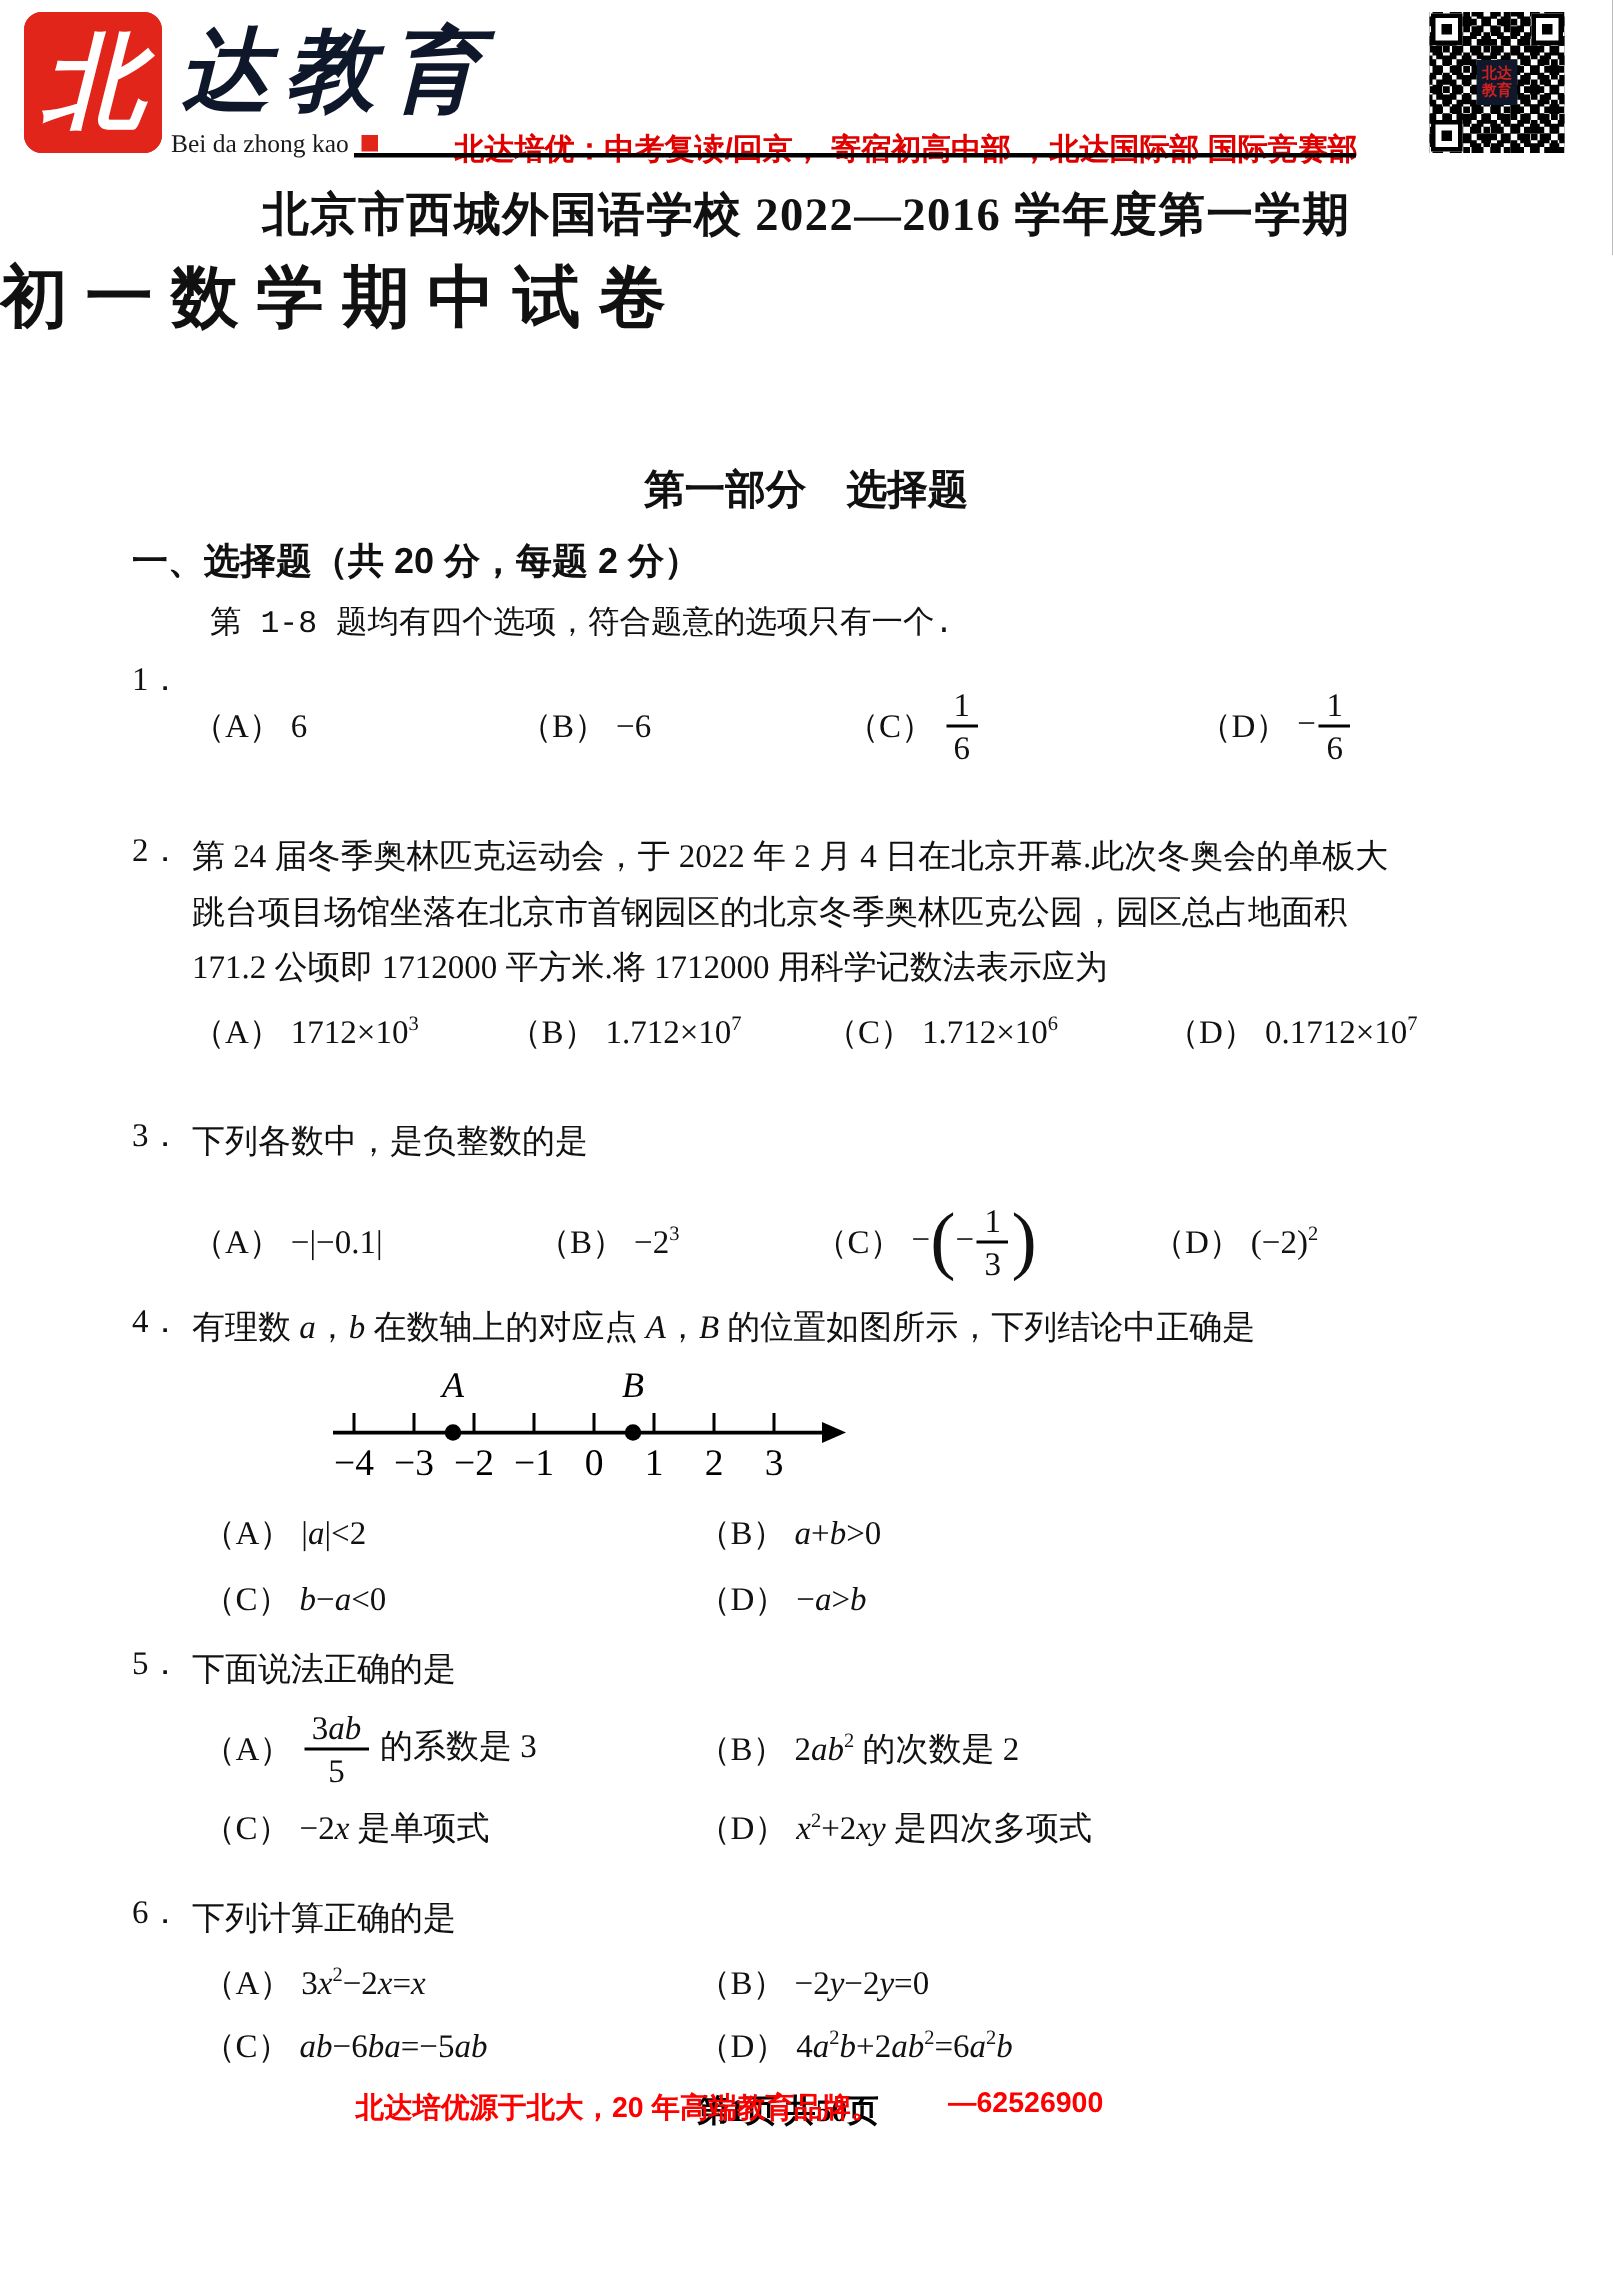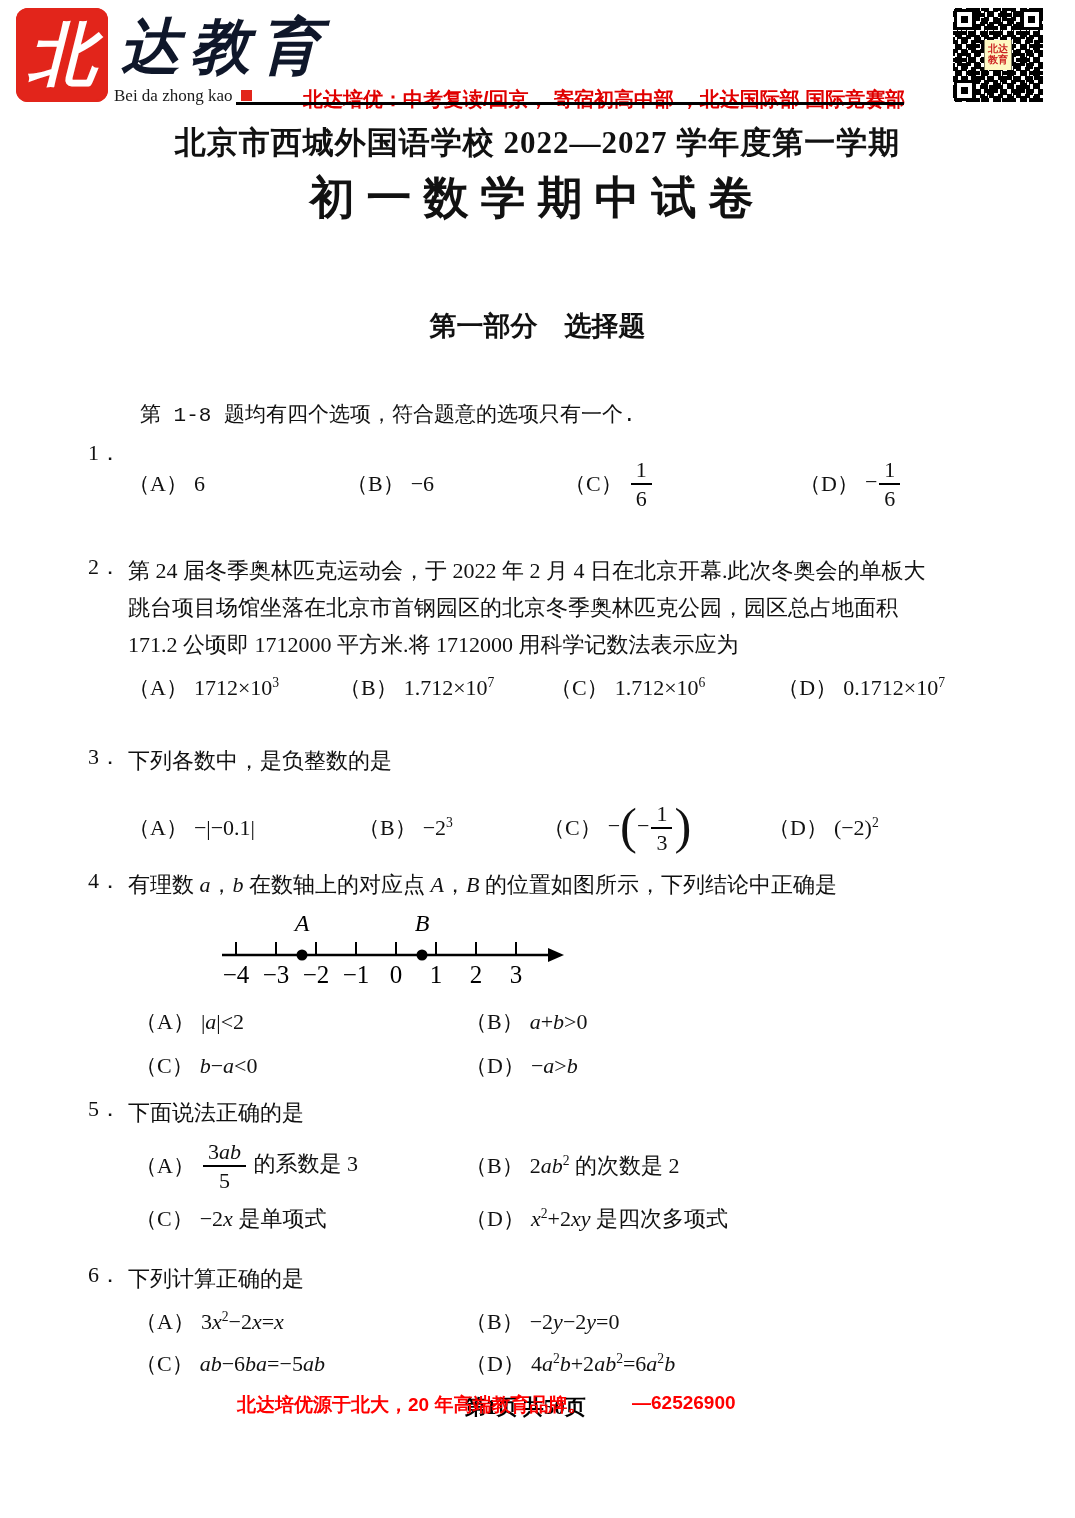--- a/index.html
+++ b/index.html
@@ -38,29 +38,29 @@
     position:absolute; inset:0;
     background:
       repeating-conic-gradient(#000 0 25%, transparent 0 50%) 0 0/9px 9px,
       repeating-conic-gradient(#000 0 25%, #fff 0 50%) 2px 3px/13px 13px;
   }
   .qr .f { position:absolute; width:21px; height:21px; border:3px solid #000; background:#fff; }
   .qr .f::after { content:""; position:absolute; left:4px; top:4px; width:7px; height:7px; background:#000; }
   .qr .f.tl { left:1px; top:1px; } .qr .f.tr { right:1px; top:1px; } .qr .f.bl { left:1px; bottom:1px; }
   .qr-center {
     position:absolute; left:50%; top:50%; transform:translate(-50%,-50%);
-    width:27px; height:30px; background:#fef9c3; z-index:2;
+    width:27px; height:30px; background:#0f172a; z-index:2;
     display:flex; flex-direction:column; align-items:center; justify-content:center;
     color:#cc2222; font-size:10px; font-weight:bold; line-height:1.15;
-    font-family:Liberation Mono, monospace;
+    font-family:Liberation Serif, serif;
   }
 
   
   .title1 { top:122px; text-align:center; font-size:31px; font-weight:600; letter-spacing:1px; }
-  .title2 { top:168px; text-align:center; font-size:45px; font-weight:bold; letter-spacing:12px; }
+  .title2 { top:168px; text-align:left; font-size:45px; font-weight:bold; letter-spacing:12px; }
 
   
   .fields { top:252px; left:100px; right:0; font-family:"Liberation Sans","DejaVu Sans",sans-serif;
             font-weight:bold; font-size:26px; white-space:nowrap; }
   .fields .blank { display:inline-block; border-bottom:3px solid #000; height:26px; vertical-align:-6px; }
   .fields .gap { display:inline-block; width:15px; }
   .b1 { width:174px; } .b2 { width:190px; } .b3 { width:107px; } .b4 { width:135px; }
 
   
   .part-heading { top:308px; text-align:center; font-size:27px; font-weight:bold;
@@ -126,25 +126,26 @@
       <div class="f tl"></div>
       <div class="f tr"></div>
       <div class="f bl"></div>
       <div class="qr-center">
         <span>北达</span>
         <span>教育</span>
       </div>
     </div>
   </div>
 
-  <div class="abs title1">北京市西城外国语学校 2022—2027 学年度第一学期</div>
+  <div class="abs title1">北京市西城外国语学校 2022—2016 学年度第一学期</div>
   <div class="abs title2">初一数学期中试卷</div>
 
 
   <div class="abs part-heading">第一部分　选择题</div>
+  <div class="abs rule1">一、选择题（共 20 分，每题 2 分）</div>
   <div class="abs rule2">第 1-8 题均有四个选项，符合题意的选项只有一个.</div>
 
   <div class="q" style="top:438px;">
     <span class="qnum">1．</span>
     <div class="opts4" style="min-height:72px;">
       <div class="opt">
           <span class="olabel">（A）</span>
           <span class="omath">6</span>
         </div>
       <div class="opt">

